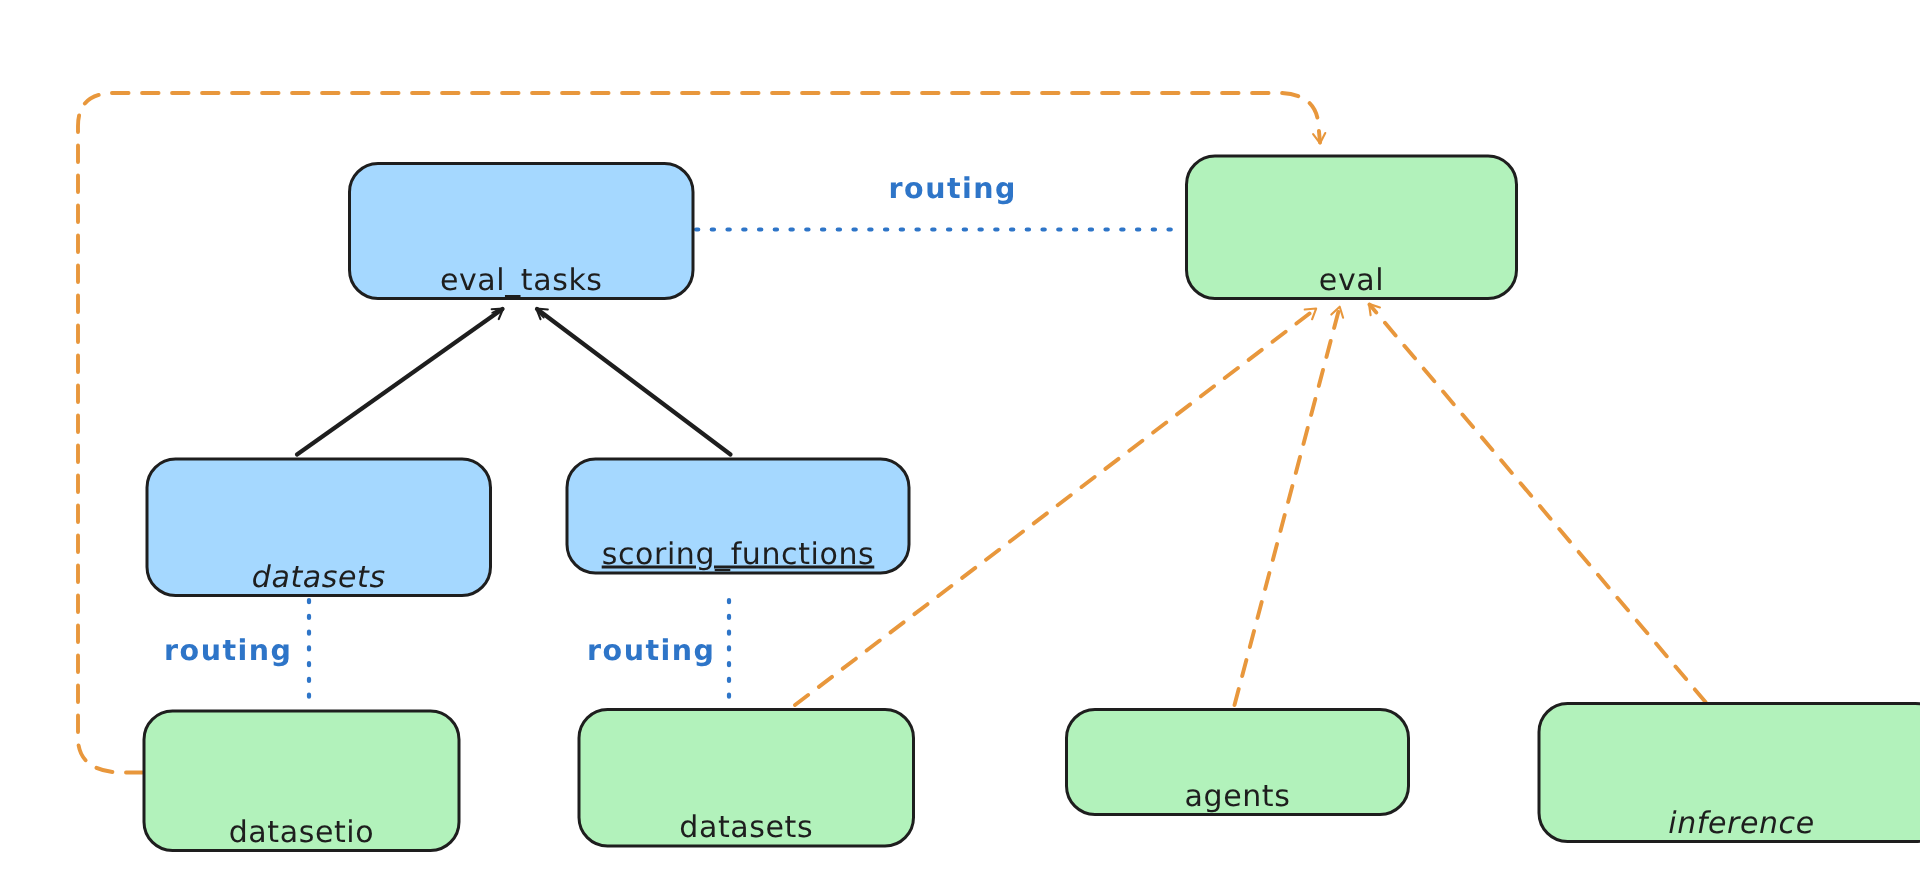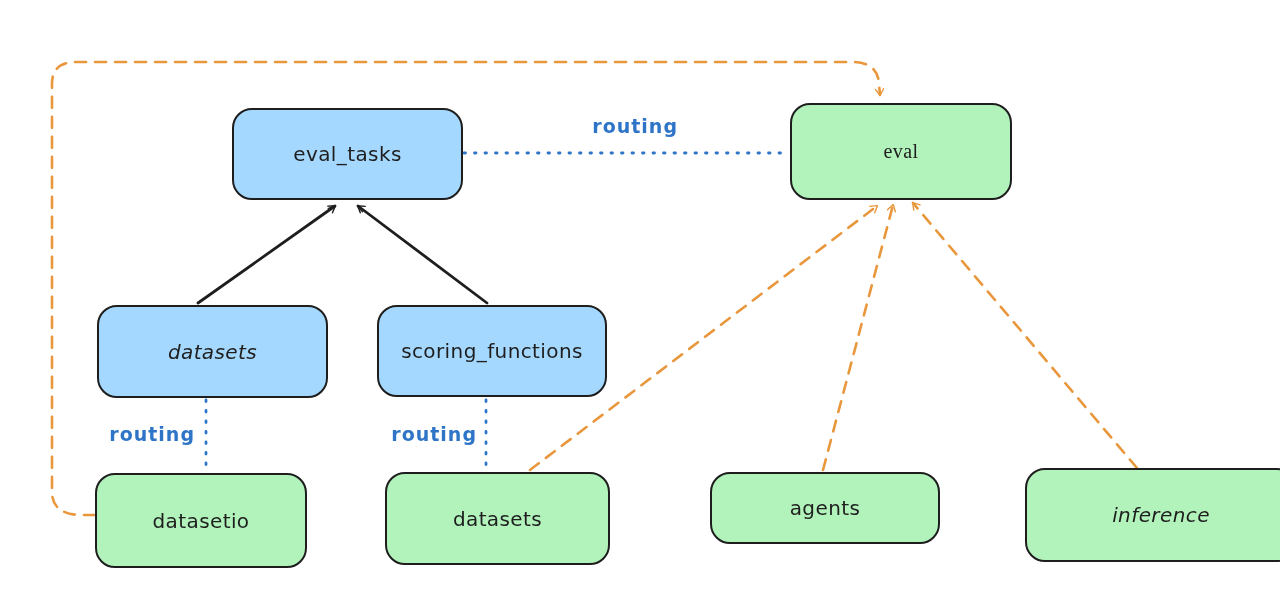--- a/index.html
+++ b/index.html
@@ -9,41 +9,41 @@
     background:#ffffff;
     overflow:hidden;
     font-family:"DejaVu Sans", "Liberation Sans", sans-serif;
   }
   .edges{position:absolute;left:0;top:0;width:1280px;height:596px;}
   .node{
     position:absolute;
     box-sizing:border-box;
     border:2.6px solid var(--stroke,#1e1e1e);
     border-radius:20px;
-    display:flex;align-items:center;justify-content:center;
+    display:flex;align-items:flex-end;justify-content:center;
     font-size:20px;
     letter-spacing:.4px;
     color:var(--stroke,#1e1e1e);
   }
   .node.api{background:var(--api-fill,#a5d8ff);}
   .node.provider{background:var(--provider-fill,#b2f2bb);}
   .edge-label{
     position:absolute;
     color:var(--routing-blue,#2e75c8);
     font-size:19px;
     font-weight:700;
     letter-spacing:1px;
     text-align:right;
     width:120px;
   }
   
   .n-eval_tasks{left:232px;top:108px;width:231px;height:92px;}
-  .n-eval{left:790px;top:103px;width:222px;height:97px;font-family:Liberation Serif, serif;}
+  .n-eval{left:790px;top:103px;width:222px;height:97px;}
   .n-datasets{left:97px;top:305px;width:231px;height:93px;font-style:italic;}
-  .n-scoring_functions{left:377px;top:305px;width:230px;height:92px;}
+  .n-scoring_functions{left:377px;top:305px;width:230px;height:78px;text-decoration:underline;}
   .n-datasetio{left:95px;top:473px;width:212px;height:95px;}
   .n-scoring{left:385px;top:472px;width:225px;height:93px;}
   .n-agents{left:710px;top:472px;width:230px;height:72px;}
   .n-inference{left:1025px;top:468px;width:272px;height:94px;font-style:italic;}
   
   .l-top{left:558px;top:115px;}
   .l-datasets{left:95px;top:423px;width:100px;}
   .l-scoring{left:377px;top:423px;width:100px;}
 </style>
 </head>

